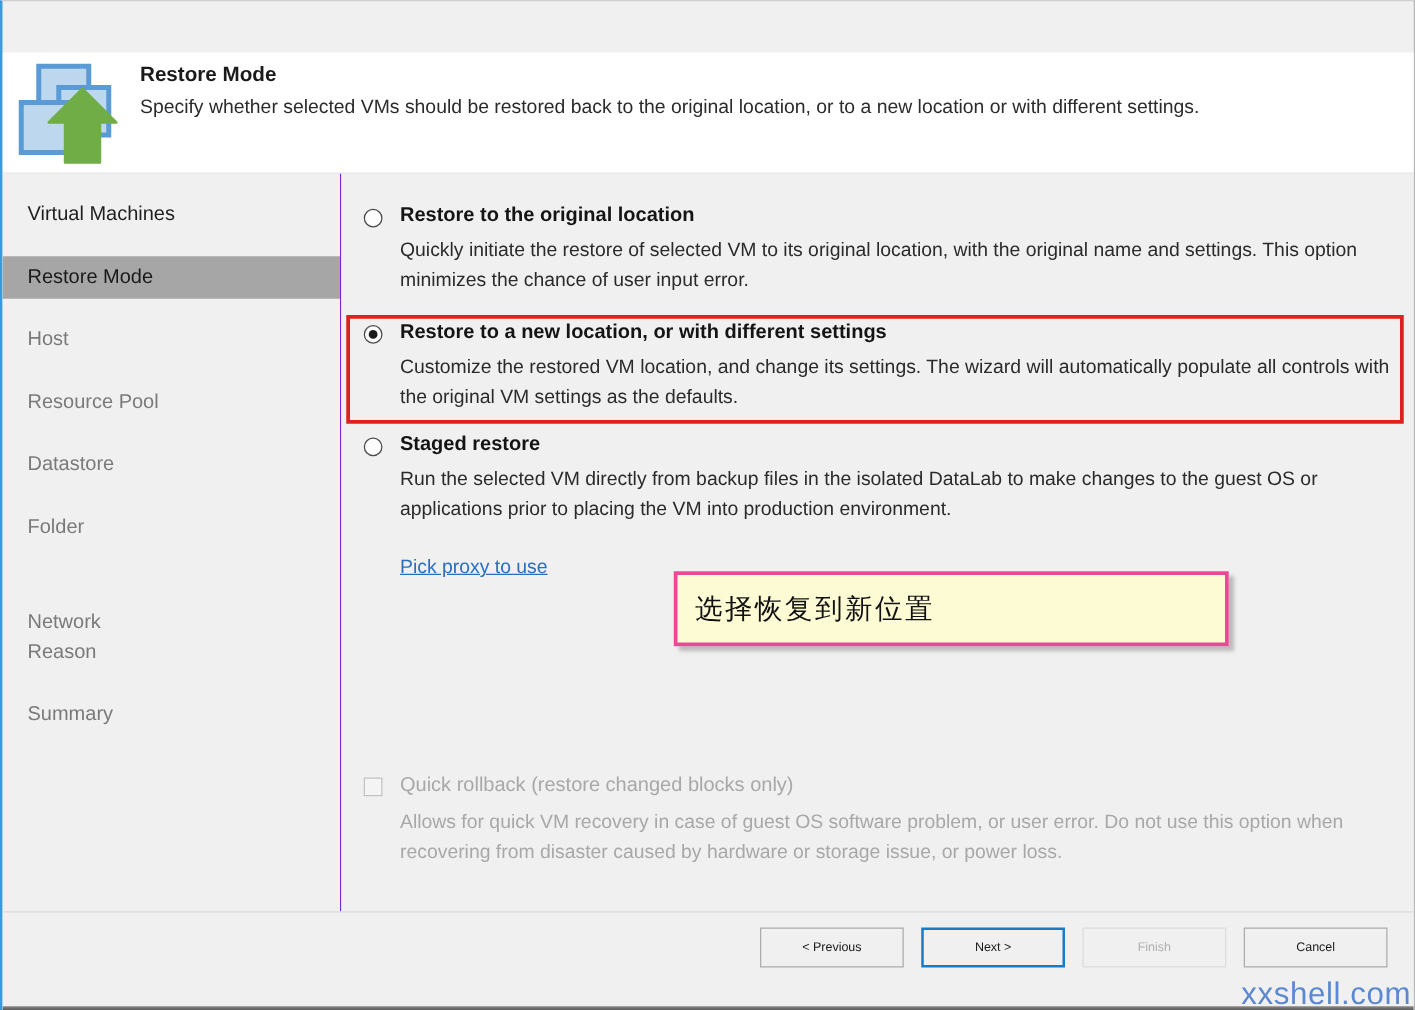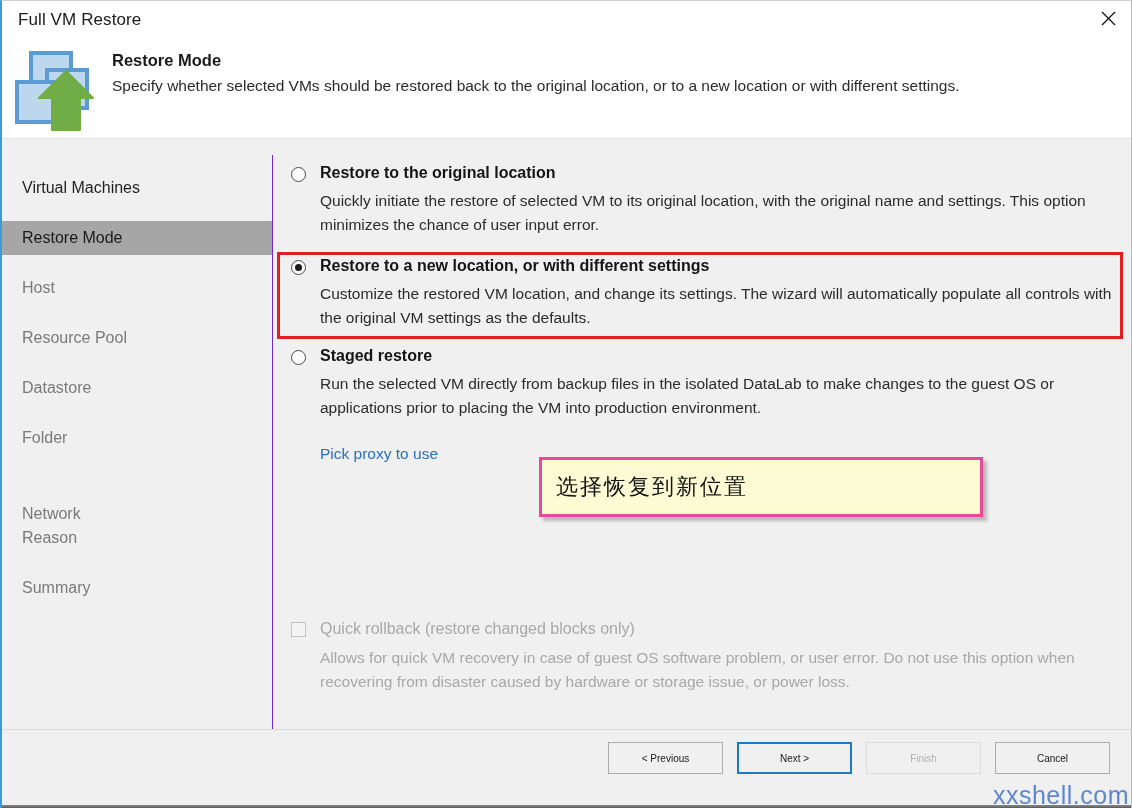--- a/index.html
+++ b/index.html
@@ -82,21 +82,21 @@
     top: 35px;
     font-size: 15.5px;
     color: #2b2b2b;
     white-space: nowrap;
   }
 
   
   #sidebar {
     position: absolute;
     left: 0;
-    top: 154px;
+    top: 138px;
     width: 270px;
     bottom: 78px;
     background: #f0f0f0;
     border-right: 1px solid #6d28d9;
   }
   .nav-item {
     position: absolute;
     left: 0;
     width: 270px;
     height: 34px;
@@ -173,20 +173,21 @@
 
   
   #proxy-link {
     position: absolute;
     left: 47px;
     top: 306px;
     font-size: 15.5px;
     color: #2a6ec0;
     cursor: pointer;
     white-space: nowrap;
+    text-decoration: underline;
   }
 
   
   #callout {
     position: absolute;
     left: 266px;
     top: 318px;
     width: 444px;
     height: 60px;
     background: #fdfbd4;
@@ -284,29 +285,20 @@
     left: 0; right: 0; bottom: 0;
     height: 3px;
     background: linear-gradient(to bottom, #8a8a8a, #5a5a5a);
   }
 </style>
 </head>
 <body>
 
 <div id="window">
 
-  <div id="titlebar">
-    <div id="title-text">Full VM Restore</div>
-    <div id="close-btn">
-      <svg width="15" height="15" viewBox="0 0 15 15" aria-hidden="true">
-        <line x1="1" y1="1" x2="14" y2="14" stroke="#111" stroke-width="1.3"></line>
-        <line x1="14" y1="1" x2="1" y2="14" stroke="#111" stroke-width="1.3"></line>
-      </svg>
-    </div>
-  </div>
 
   <div id="header">
     <div id="header-icon">
       <svg width="86" height="82" viewBox="0 0 86 82" aria-hidden="true">
         <rect x="17" y="3" width="40" height="38" fill="#bdd7ee" stroke="#5b9bd5" stroke-width="4"></rect>
         <rect x="33" y="20" width="40" height="38" fill="#bdd7ee" stroke="#5b9bd5" stroke-width="4"></rect>
         <rect x="3" y="32" width="42" height="40" fill="#bdd7ee" stroke="#5b9bd5" stroke-width="4"></rect>
         <polygon points="52,21 79,48 66,48 66,80 38,80 38,48 25,48" fill="#70ad47" stroke="#70ad47" stroke-width="2" stroke-linejoin="round"></polygon>
       </svg>
     </div>

